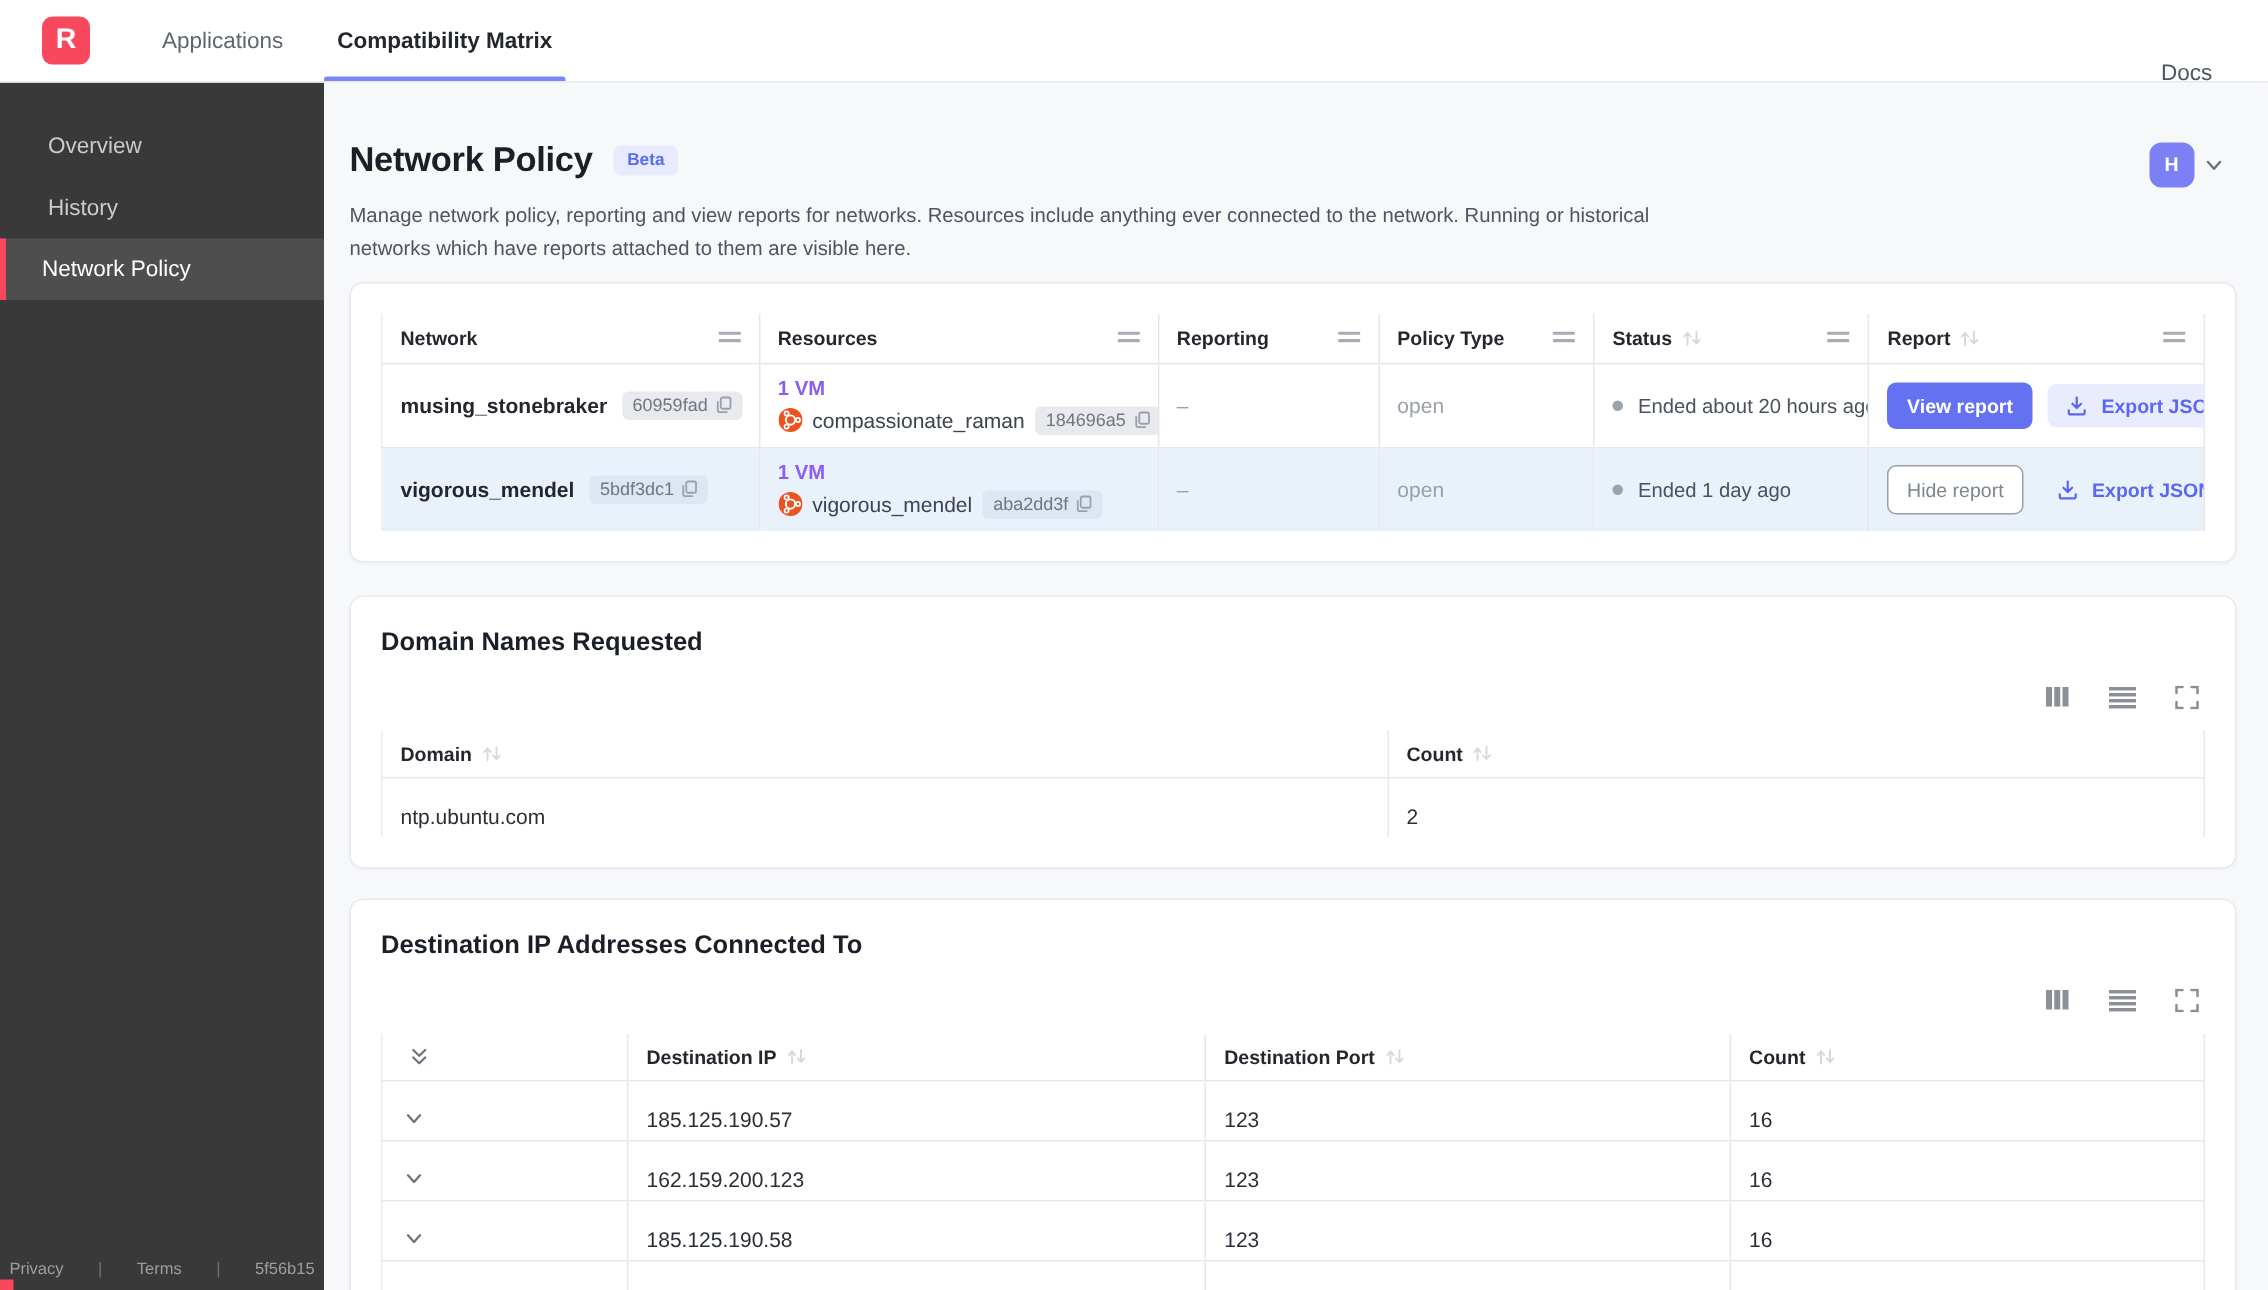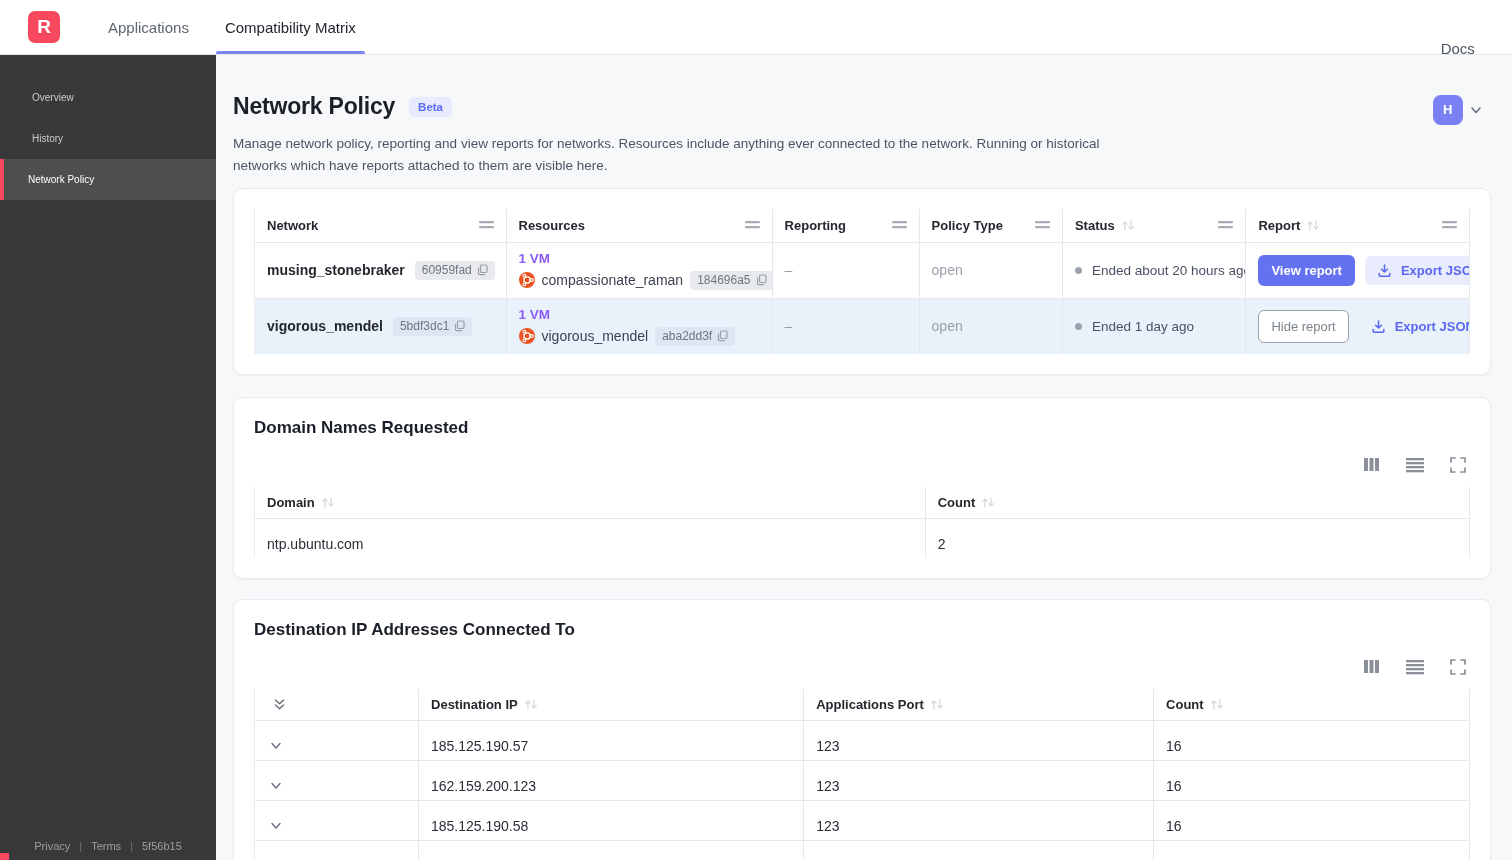--- a/index.html
+++ b/index.html
@@ -7,37 +7,37 @@
               font-family:"Liberation Sans","DejaVu Sans",sans-serif; }
 
   
   .topbar { height:55px; background:#fff; border-bottom:1px solid #e7e8ec;
             display:flex; align-items:center; padding:0 28px 0 28px; position:relative; z-index:5; }
   .logo { width:32px; height:32px; border-radius:7px; background:#f8485e; color:#fff;
           font-weight:700; font-size:19px; display:flex; align-items:center; justify-content:center; }
   .tabs { display:flex; gap:36px; margin-left:48px; height:100%; align-items:center; }
   .tab { font-size:15px; color:#5f6670; cursor:pointer; position:relative; height:100%;
          display:flex; align-items:center; }
-  .tab.active { color:#23262d; font-weight:400; }
+  .tab.active { color:#23262d; font-weight:700; }
   .tab.active::after { content:""; position:absolute; left:-9px; right:-9px; bottom:0;
                        height:3px; background:#7b87f7; border-radius:2px 2px 0 0; }
   .topbar-right { margin-left:auto; display:flex; align-items:center; gap:38px;flex-direction:column; }
   .toplink { font-size:15px; color:#4b5563; cursor:pointer; }
   .account { display:flex; align-items:center; gap:6px; cursor:pointer; }
   .avatar { width:30px; height:30px; border-radius:8px; background:#7b80f4; color:#fff;
             font-size:13px; font-weight:600; display:flex; align-items:center; justify-content:center; }
 
   
   .shell { display:flex; height:805px; }
   .sidebar { width:216px; background:#393939; position:relative; flex-shrink:0; padding-top:22px; }
   .side-item { height:41px; display:flex; align-items:center; padding-left:28px;
-               font-size:10px; color:#c9cccf; cursor:pointer; border-left:4px solid transparent;text-align:center; }
+               font-size:15px; color:#c9cccf; cursor:pointer; border-left:4px solid transparent;text-align:center; }
   .side-item.active { background:#4e4e4e; color:#fff; border-left:4px solid #f8485e; padding-left:24px; }
   .side-foot { position:absolute; bottom:8px; left:0; width:100%; display:flex;
-               justify-content:center; align-items:center; gap:9px; font-size:11px; color:#9b9ea3; }
+               justify-content:center; align-items:center; gap:23px; font-size:11px; color:#9b9ea3; }
   .side-foot .sep { color:#6e7175; }
   .red-sliver { position:absolute; bottom:0; left:0; width:9px; height:7px; background:#f8485e; }
 
   
   .main { flex:1; padding:38px 21px 0 17px; overflow:hidden; }
   .page-head { display:flex; align-items:center; gap:14px; }
   .page-title { font-size:23px; font-weight:700; color:#1b1f27; letter-spacing:-0.2px; }
   .beta { background:#e8eafd; color:#5a6cf3; font-size:11.5px; font-weight:600;
           padding:4px 9px; border-radius:5px; }
   .page-desc { margin-top:13px; font-size:13.5px; line-height:1.65; color:#4b5563; max-width:880px; }
@@ -480,21 +480,21 @@
               <span class="sort-ic">
                     <svg width="14" height="13" viewBox="0 0 14 13">
                       <path d="M4 11V3M4 3L1.8 5.4M4 3l2.2 2.4" stroke="#b7bbc2" stroke-width="1.3" fill="none" stroke-linecap="round"></path>
                       <path d="M10 2v8m0 0 2.2-2.4M10 10 7.8 7.6" stroke="#b7bbc2" stroke-width="1.3" fill="none" stroke-linecap="round"></path>
                     </svg>
                   </span>
                 </span>
               </th>
             <th style="border-left:1px solid #e5e7eb; border-right:none;">
                 <span class="th-inner">
-                  <span>Applications Port</span>
+                  <span>Destination Port</span>
               <span class="sort-ic">
                     <svg width="14" height="13" viewBox="0 0 14 13">
                       <path d="M4 11V3M4 3L1.8 5.4M4 3l2.2 2.4" stroke="#b7bbc2" stroke-width="1.3" fill="none" stroke-linecap="round"></path>
                       <path d="M10 2v8m0 0 2.2-2.4M10 10 7.8 7.6" stroke="#b7bbc2" stroke-width="1.3" fill="none" stroke-linecap="round"></path>
                     </svg>
                   </span>
                 </span>
               </th>
             <th style="border-left:1px solid #e5e7eb;">
                 <span class="th-inner">

